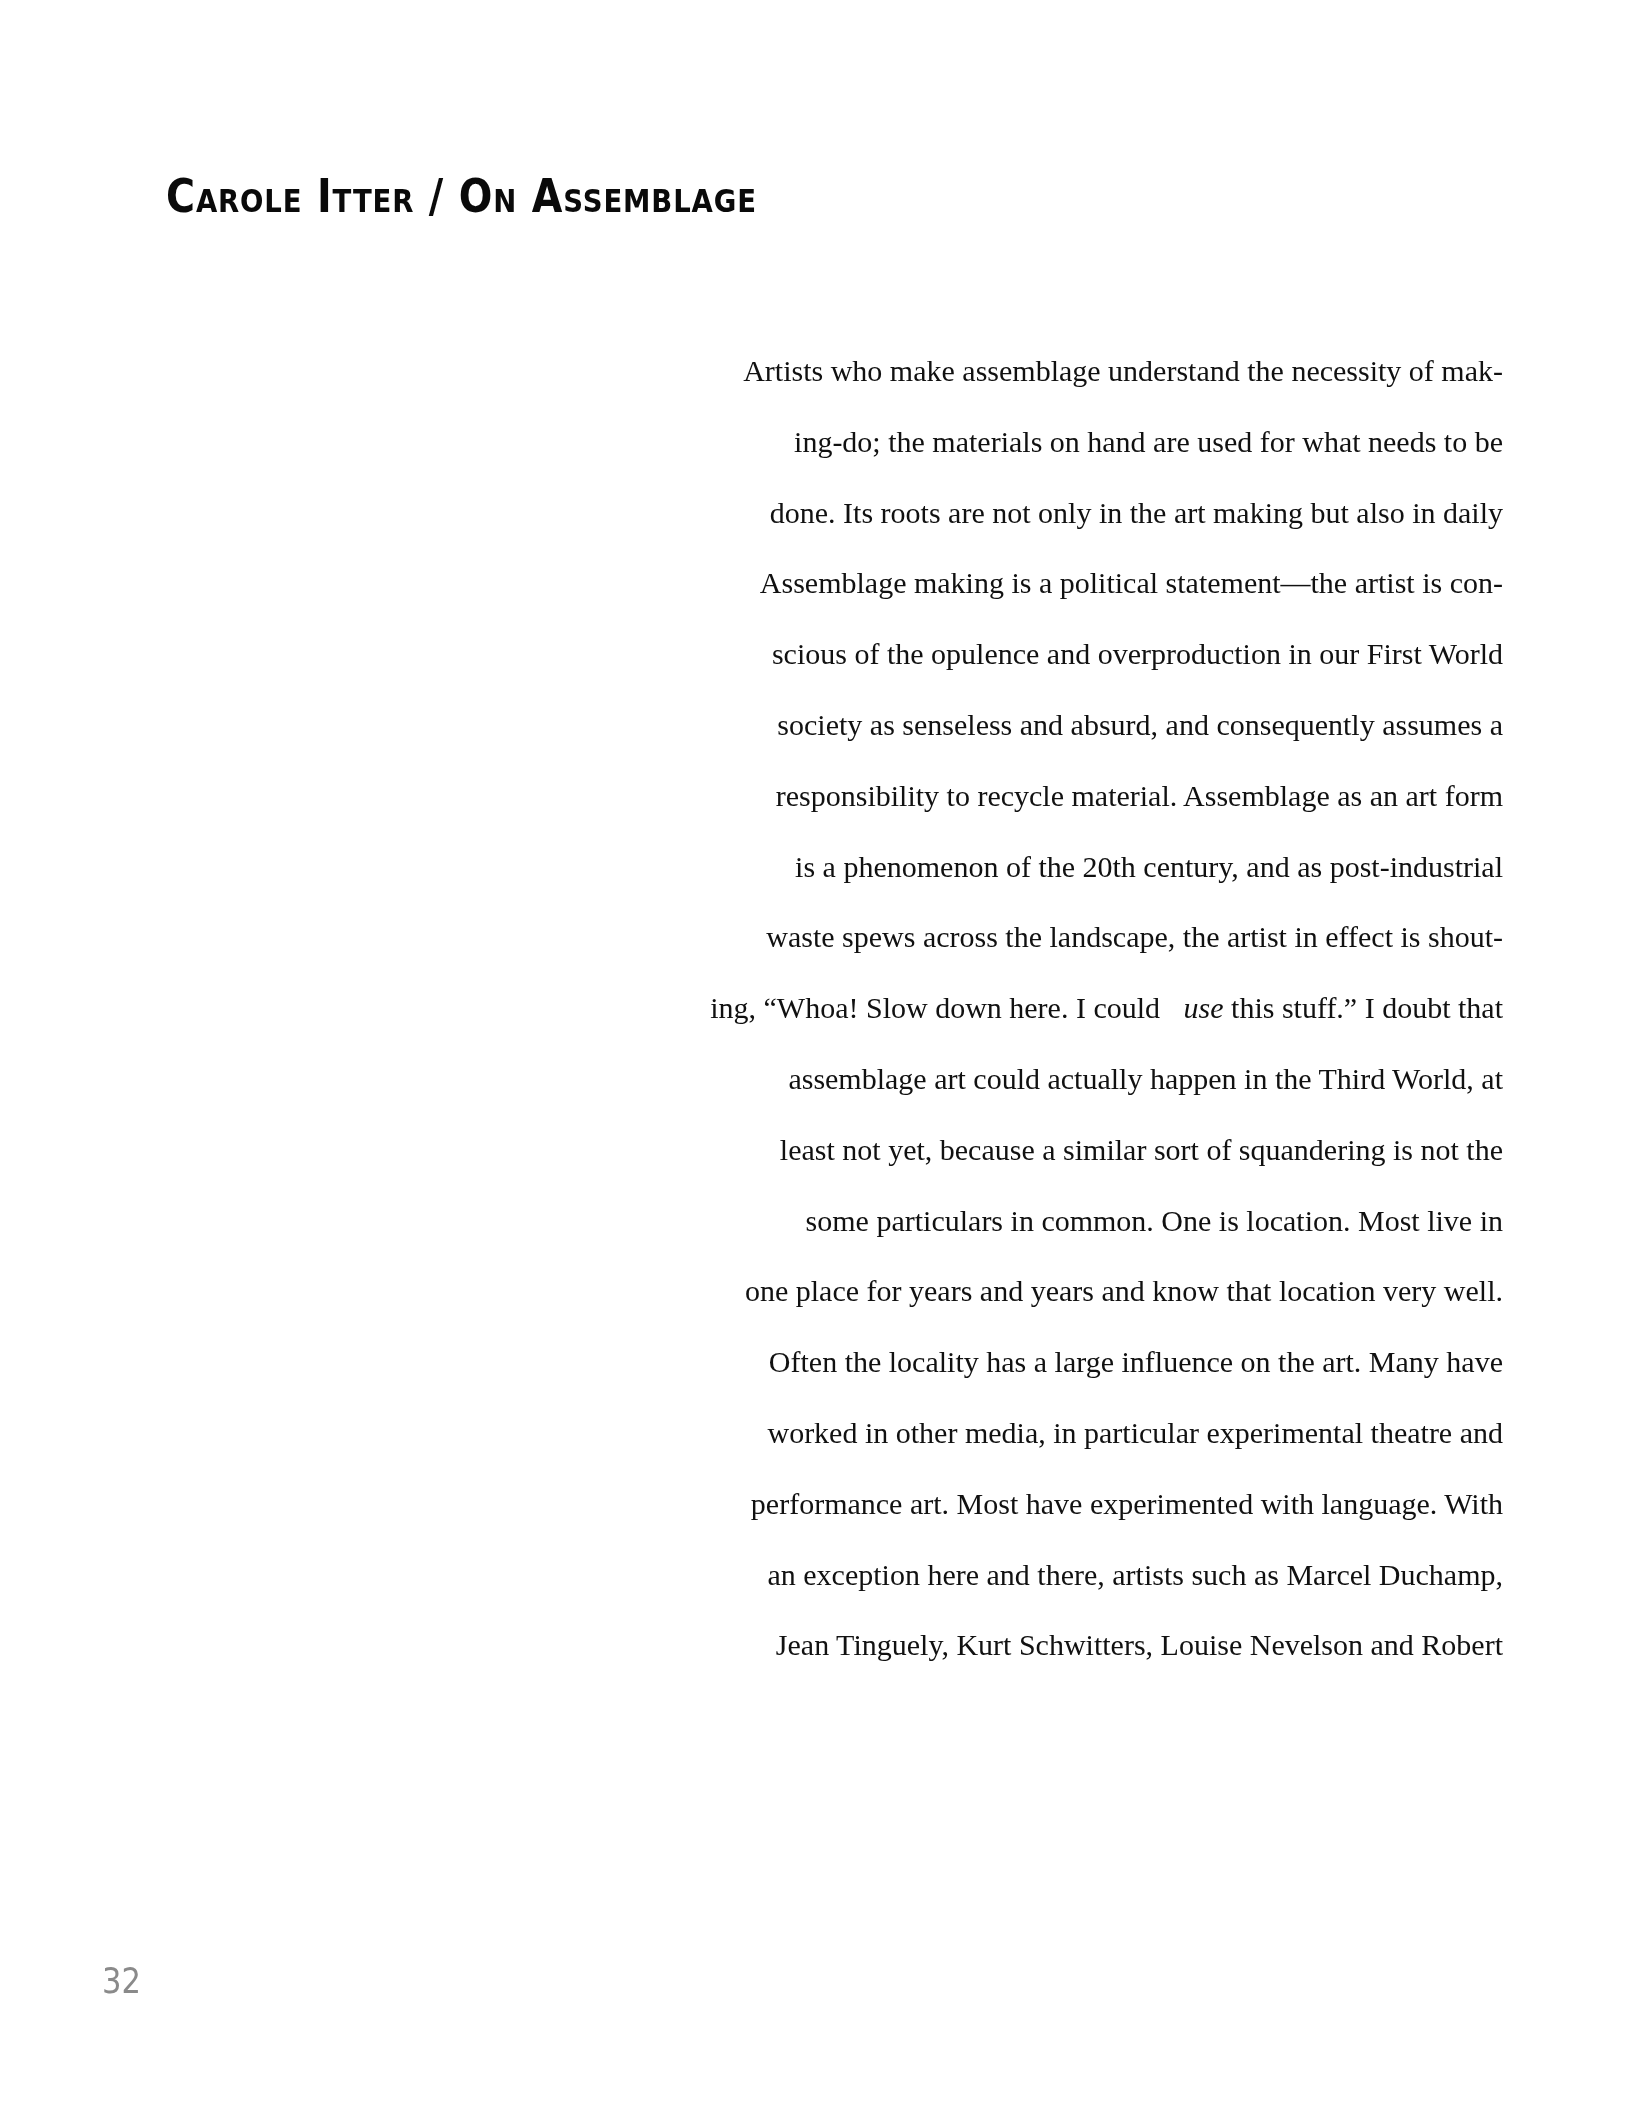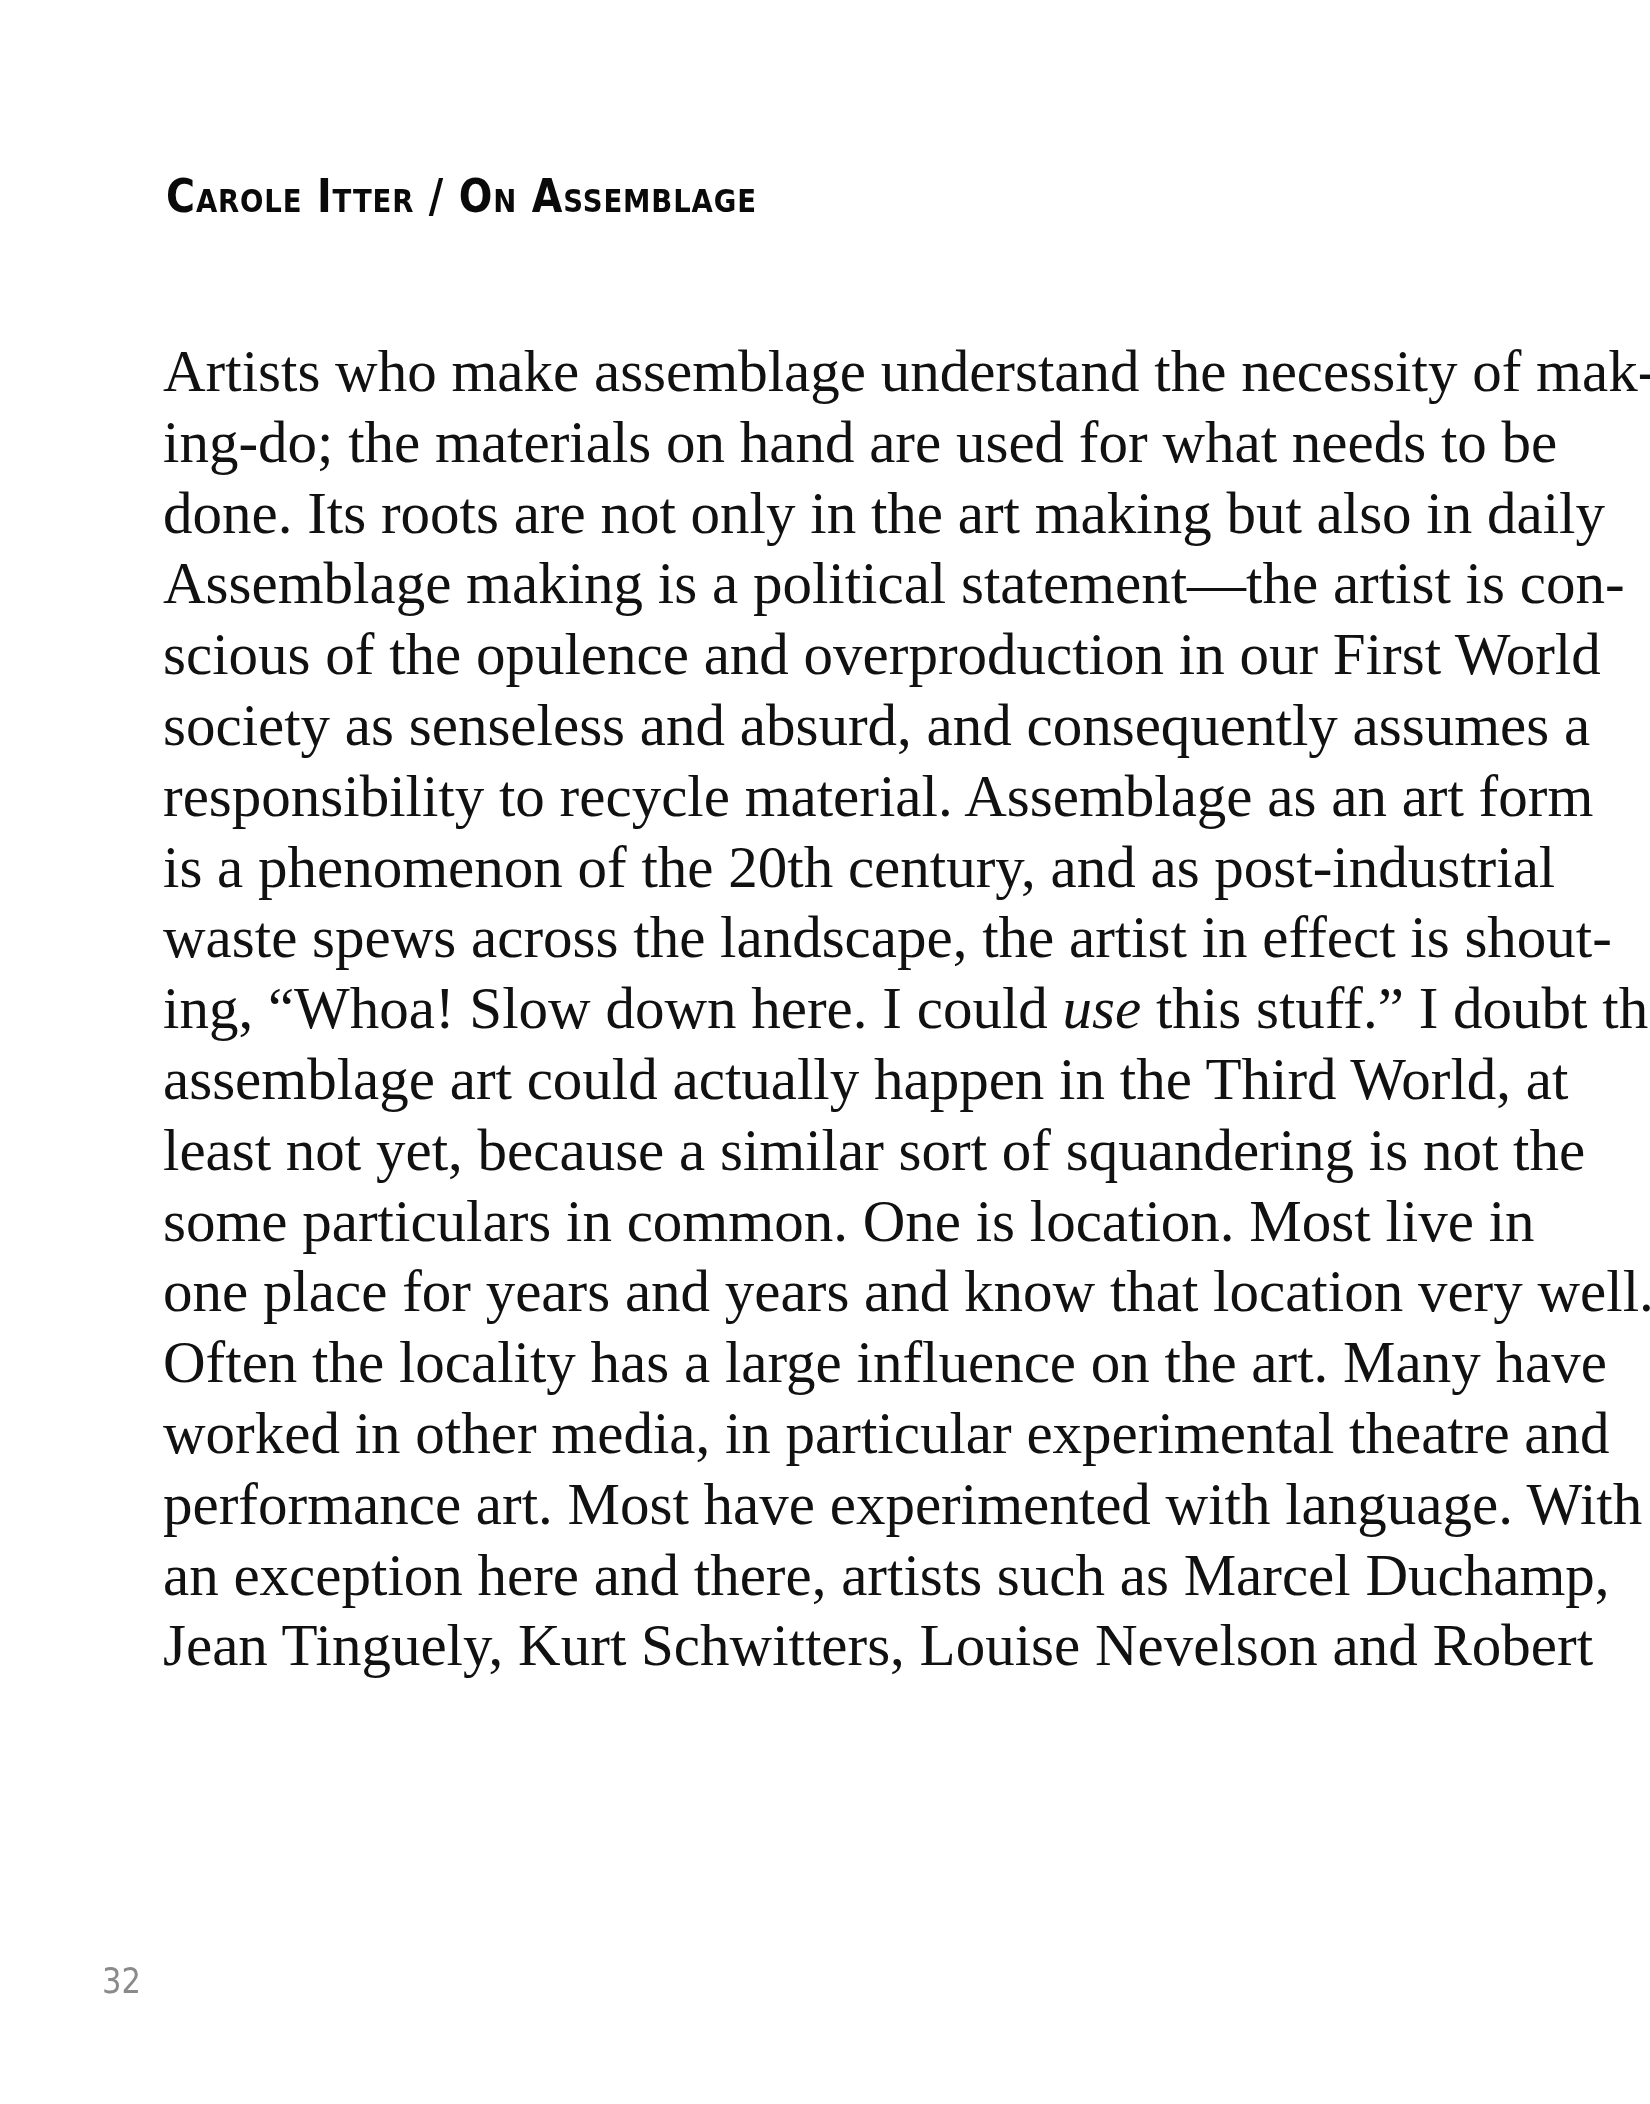--- a/index.html
+++ b/index.html
@@ -9,25 +9,25 @@
     position: absolute; left: 166px; top: 168px;
     font-family: "DejaVu Sans", "Liberation Sans", sans-serif;
     font-weight: bold; font-size: 46px; line-height: 56px;
     font-variant: small-caps; letter-spacing: 1px; color: #0a0a0a;
     white-space: nowrap;
     transform: scaleX(0.86); transform-origin: left top;
   }
   .body-text {
     position: absolute; left: 163px; top: 336px; width: 1340px;
     font-family: "Liberation Serif", "DejaVu Serif", serif;
-    font-size: 59px; line-height: 70.8px; color: #111; text-align: right;
+    font-size: 30px; line-height: 70.8px; color: #111; text-align: right;
   }
   .line { display: block; white-space: nowrap; height: 70.8px; }
   .line.indent { padding-left: 78px; }
-  .line em { font-style: italic; }
+  .line em { font-style: italic; margin-left: 16px; }
   .page-number {
     position: absolute; left: 102px; top: 1960px;
     font-family: "DejaVu Sans", "Liberation Sans", sans-serif;
     font-size: 36px; color: #8a8a8a; transform: scaleX(0.85); transform-origin: left top;
   }
 </style>
 </head>
 <body>
 
 <div class="page">

